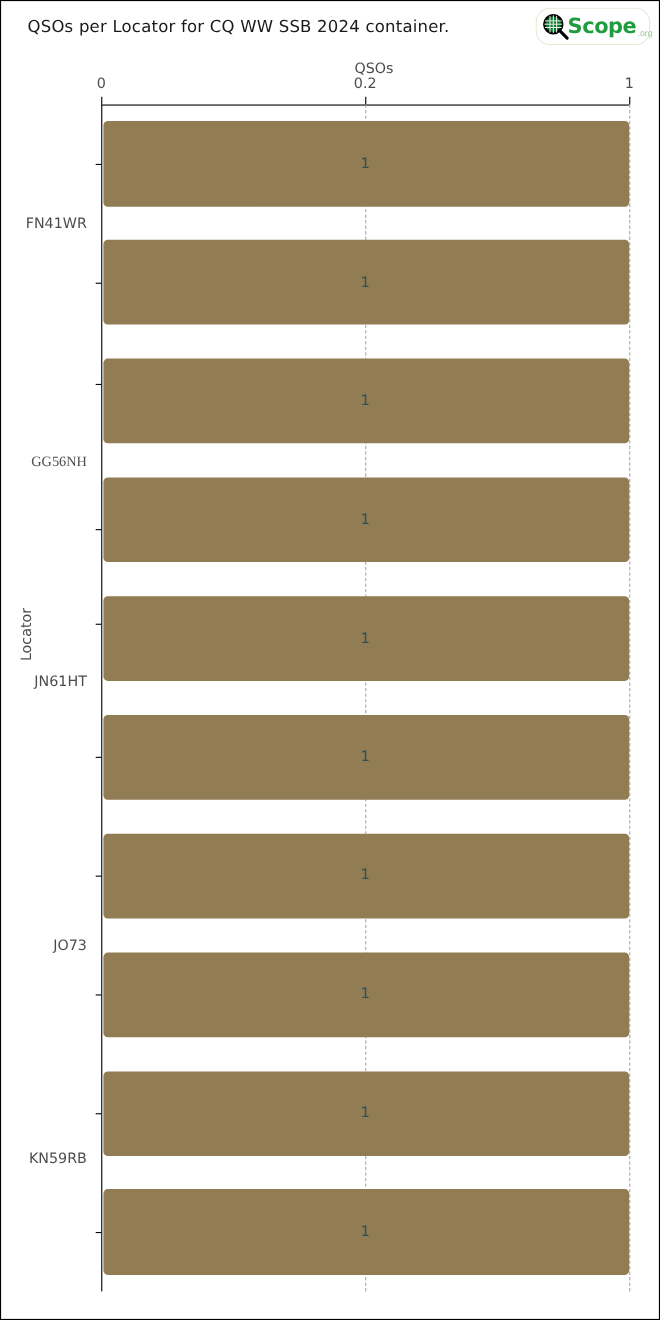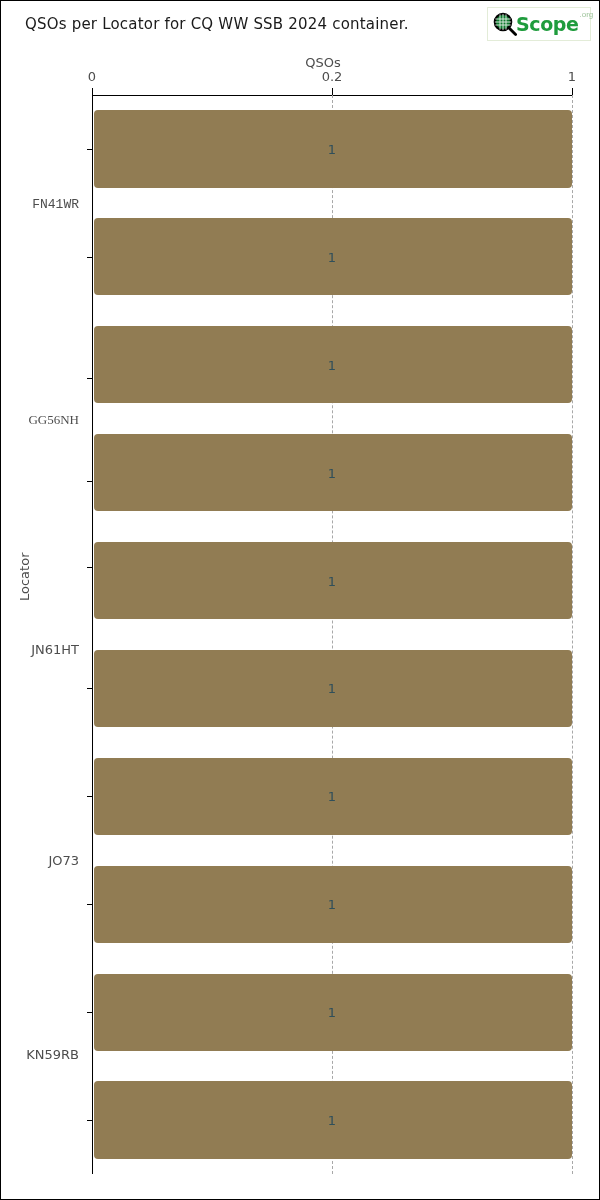--- a/index.html
+++ b/index.html
@@ -33,42 +33,42 @@
     white-space: nowrap;
   }
 
   #logo {
     position: absolute;
     right: 8px;
     top: 6px;
     width: 104px;
     height: 34px;
     border: 1px solid #e3ecd8;
-    border-radius: 0;
+    border-radius: 13px;
     background: #ffffff;
     box-sizing: border-box;
     display: flex;
     align-items: center;
     padding-left: 4px;
   }
   #logo .logo-glass { flex: 0 0 auto; line-height: 0; }
   #logo .logo-word {
     font-family: "DejaVu Sans", sans-serif;
     font-weight: bold;
     font-size: 19px;
     color: #1f9c3d;
     letter-spacing: -0.4px;
     margin-left: -2px;
   }
   #logo .logo-tld {
     font-family: Liberation Sans, sans-serif;
     font-size: 8px;
     color: #9ec49b;
     align-self: flex-end;
-    margin-bottom: 21px;
+    margin-bottom: 5px;
     margin-left: 1px;
   }
 
   
   #plot {
     position: absolute;
     left: 91px;
     top: 94px;
     width: 480px;
     height: 1079px;
@@ -113,21 +113,21 @@
     font-size: 13px;
     color: #4d4d4d;
     font-family: "DejaVu Sans", sans-serif;
     transform: translateX(-50%);
     white-space: nowrap;
   }
 
   #x-axis-title {
     position: absolute;
     top: -40px;
-    left: 231px;
+    left: 248px;
     transform: translateX(-50%);
     font-size: 13px;
     color: #4d4d4d;
     font-family: "DejaVu Sans", sans-serif;
     white-space: nowrap;
   }
 
   #y-axis-title {
     position: absolute;
     left: 16px;
@@ -235,26 +235,26 @@
         <div class="bar-value" style="left: 240px; top: 701.35px; color: rgb(47, 79, 90);">1</div>
         <div class="bar" style="top: 770.676px; height: 77.1485px; width: 478px; background: rgb(145, 124, 83);"></div>
         <div class="bar-value" style="left: 240px; top: 809.25px; color: rgb(47, 79, 90);">1</div>
         <div class="bar" style="top: 878.576px; height: 77.1485px; width: 478px; background: rgb(145, 124, 83);"></div>
         <div class="bar-value" style="left: 240px; top: 917.15px; color: rgb(47, 79, 90);">1</div>
         <div class="bar" style="top: 986.476px; height: 77.1485px; width: 478px; background: rgb(145, 124, 83);"></div>
         <div class="bar-value" style="left: 240px; top: 1025.05px; color: rgb(47, 79, 90);">1</div>
       </div>
     <div id="yticks">
         <div class="ytick" style="top: 53.95px;">
-          <div class="ytick-label" style="top: 53.95px; font-family: Liberation Mono, monospace;">FN41WR</div>
+          <div class="ytick-label" style="top: 53.95px;">FN41WR</div>
         </div>
         <div class="ytick" style="top: 161.85px;">
           <div class="ytick-label" style="top: 161.85px; font-family: Liberation Serif, serif;">GG56NH</div>
         </div>
-        <div class="ytick" style="top: 283px;">
+        <div class="ytick" style="top: 254px;">
           <div class="ytick-label" style="top: 269.75px;">JN61HT</div>
         </div>
         <div class="ytick" style="top: 386px;">
           <div class="ytick-label" style="top: 377.65px;">JO73</div>
         </div>
         <div class="ytick" style="top: 472px;">
           <div class="ytick-label" style="top: 485.55px;">KN59RB</div>
         </div>
         <div class="ytick" style="top: 593.45px;"></div>
         <div class="ytick" style="top: 701.35px;"></div>

